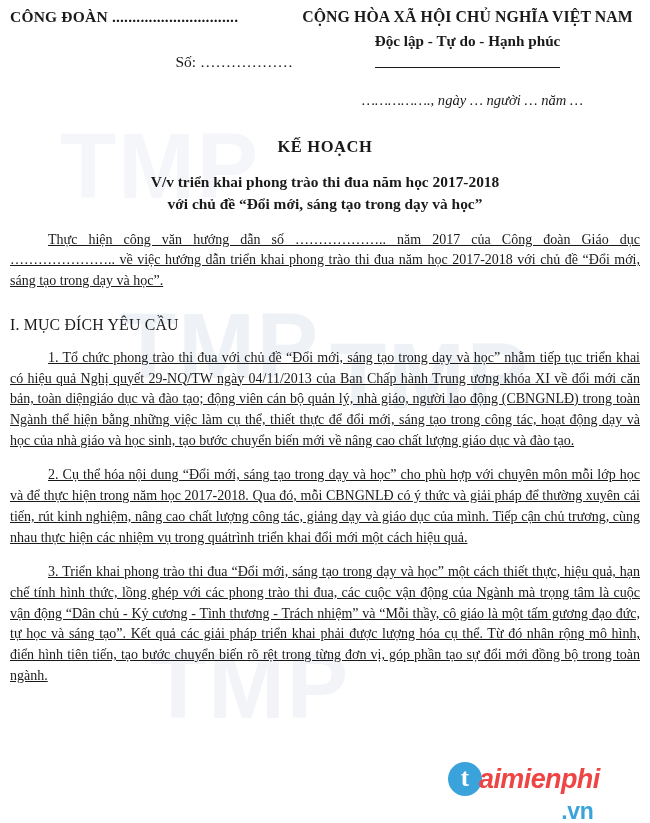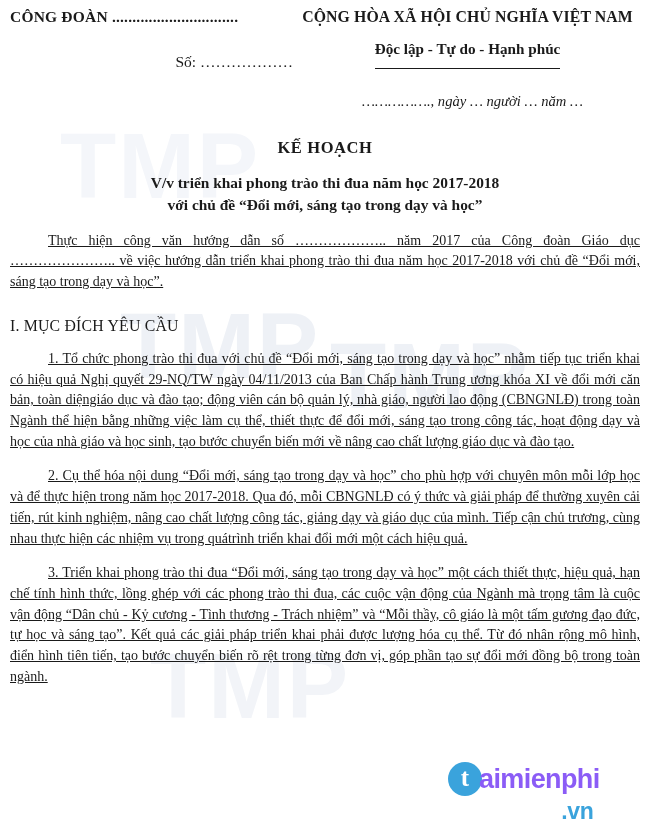--- a/index.html
+++ b/index.html
@@ -81,24 +81,24 @@
   }
   .nation-line {
     font-size: 15.8px;
     font-weight: bold;
     letter-spacing: 0.1px;
     white-space: nowrap;
   }
   .motto-line {
     font-size: 15.2px;
     font-weight: bold;
-    margin-top: 14px;
+    margin-top: 6px;
     display: inline-block;
     border-bottom: 1.3px solid #1a1a1a;
-    padding-bottom: 10px;
+    padding-bottom: 17px;
     white-space: nowrap;
   }
   .date-line {
     font-size: 14.6px;
     font-style: italic;
     margin-top: 24px;
     white-space: nowrap;
     padding-left: 10px;
   }
 
@@ -167,23 +167,24 @@
     font-size: 25px;
     font-weight: bold;
     line-height: 1;
     position: relative;
     top: -2px;
   }
   .tmp-text {
     font-family: "Liberation Sans", sans-serif;
     font-size: 27px;
     font-weight: bold;
-    color: #8b5cf6;
+    color: #ef4444;
     letter-spacing: -0.6px;
     line-height: 1;
+    font-style: italic;
   }
   .tmp-vn {
     font-family: "Liberation Sans", sans-serif;
     font-size: 23px;
     font-weight: bold;
     color: #3aa3dc;
     text-align: right;
     margin-top: 2px;
     padding-right: 6px;
     letter-spacing: -0.3px;

